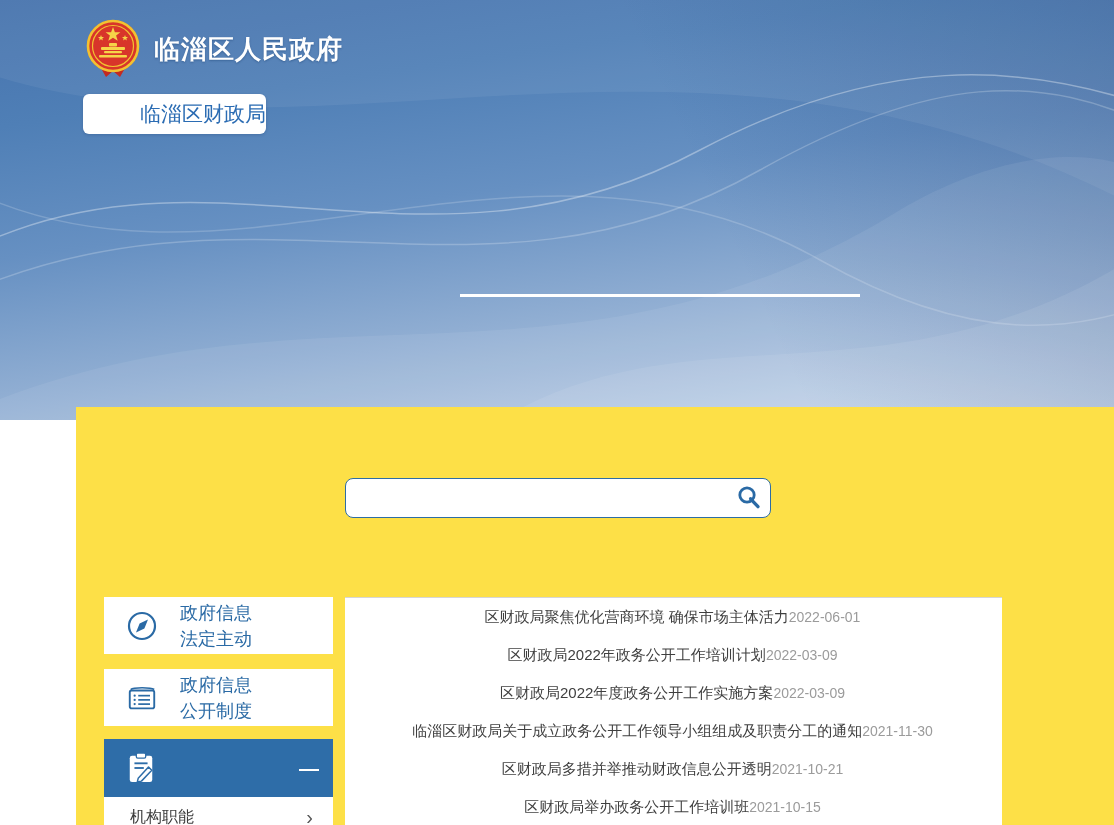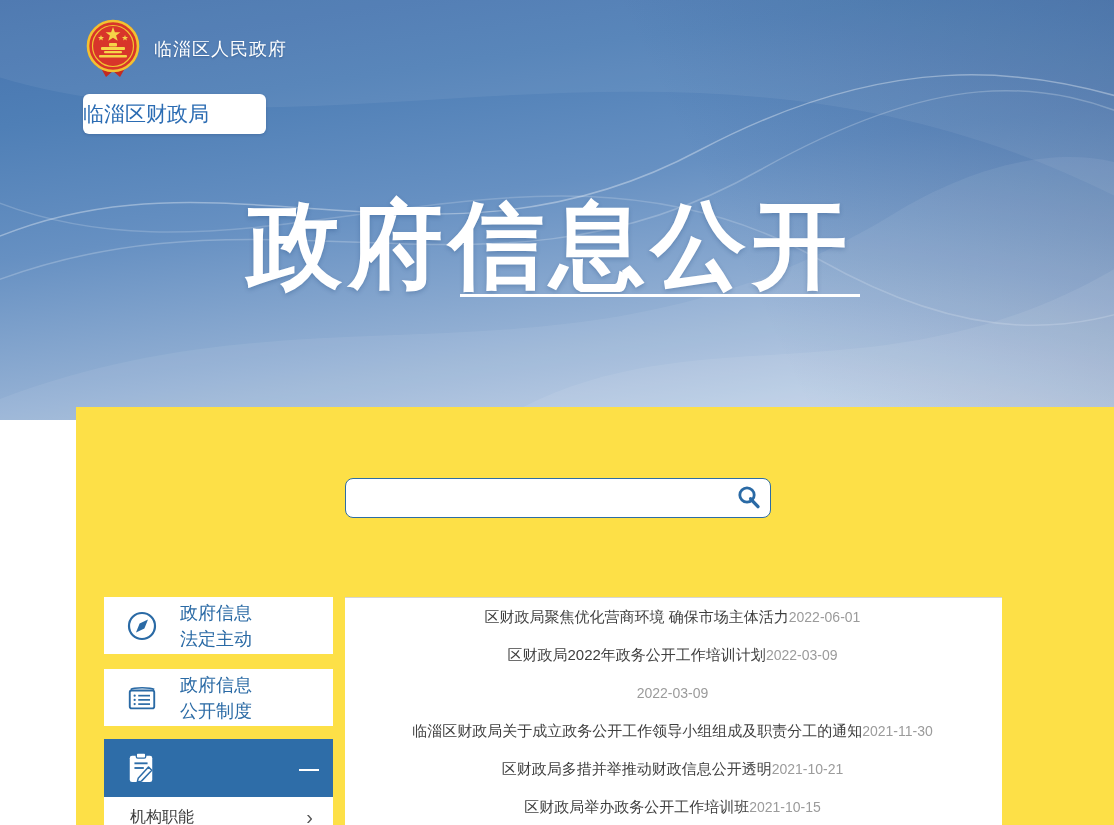--- a/index.html
+++ b/index.html
@@ -8,25 +8,25 @@
 
   
   .banner { position:relative; width:1114px; height:420px; overflow:hidden;
     background:linear-gradient(172deg,#4672ad 0%,#4f7fb6 22%,#6690c2 45%,#8fadd2 68%,#b4c8e2 88%,#c9d7ea 100%); }
   .banner .shade { position:absolute; inset:0;
     background:linear-gradient(245deg,rgba(26,62,120,0.30) 0%,rgba(26,62,120,0.0) 38%); }
   .banner svg.waves { position:absolute; inset:0; width:100%; height:100%; }
 
   .brand { position:absolute; left:84px; top:19px; display:flex; align-items:center; gap:12px; }
   .emblem { width:58px; height:60px; }
-  .gov-name { color:#ffffff; font-size:18px; font-weight:normal; letter-spacing:1px;
+  .gov-name { color:#ffffff; font-size:26px; font-weight:bold; letter-spacing:1px;
     text-shadow:0 1px 2px rgba(0,40,90,.35); }
 
   .dept-btn { position:absolute; left:83px; top:94px; width:183px; height:40px;
-    background:#ffffff; border-radius:6px; display:flex; align-items:center; justify-content:flex-start;
+    background:#ffffff; border-radius:6px; display:flex; align-items:center; justify-content:flex-end;
     color:#2b6cb3; font-size:21px; cursor:pointer; box-shadow:0 1px 3px rgba(0,30,70,.18); }
 
   .banner-title { position:absolute; left:0; top:183px; width:1100px; text-align:center;
     color:#ffffff; font-size:95px; font-weight:bold; letter-spacing:6px;
     text-shadow:0 2px 4px rgba(20,60,110,.25); }
   .title-underline { position:absolute; left:460px; top:294px; width:400px; height:3px;
     background:#ffffff; }
 
   
   .panel { position:absolute; left:76px; top:407px; width:1068px; height:418px;
@@ -94,21 +94,20 @@
       <rect x="15" y="36" width="28" height="2.4" rx="1" fill="#f6d548"></rect>
       <rect x="25" y="24" width="8" height="3.5" rx="1" fill="#f6d548"></rect>
     </svg>
     <span class="gov-name">临淄区人民政府</span>
   </div>
 
   <div class="dept-btn">
     <span>临淄区财政局</span>
   </div>
 
-  <div class="banner-title">政府信息公开</div>
   <div class="title-underline"></div>
 </div>
 
 <div class="panel">
 
   <div class="search-wrap">
     <input class="search-input" type="text" placeholder="" style="">
     <button class="search-btn">
       <svg width="26" height="26" viewBox="0 0 26 26">
         <circle cx="11" cy="10" r="7.2" fill="none" stroke="#2a6aa5" stroke-width="2.8"></circle>
@@ -178,20 +177,21 @@
     <div class="list">
       <div class="row">
         <span class="row-title">区财政局聚焦优化营商环境 确保市场主体活力</span>
         <span class="row-date">2022-06-01</span>
       </div>
       <div class="row">
         <span class="row-title">区财政局2022年政务公开工作培训计划</span>
         <span class="row-date">2022-03-09</span>
       </div>
       <div class="row">
+        <span class="row-title">区财政局2022年度政务公开工作实施方案</span>
         <span class="row-date">2022-03-09</span>
       </div>
       <div class="row">
         <span class="row-title">临淄区财政局关于成立政务公开工作领导小组组成及职责分工的通知</span>
         <span class="row-date">2021-11-30</span>
       </div>
       <div class="row">
         <span class="row-title">区财政局多措并举推动财政信息公开透明</span>
         <span class="row-date">2021-10-21</span>
       </div>

